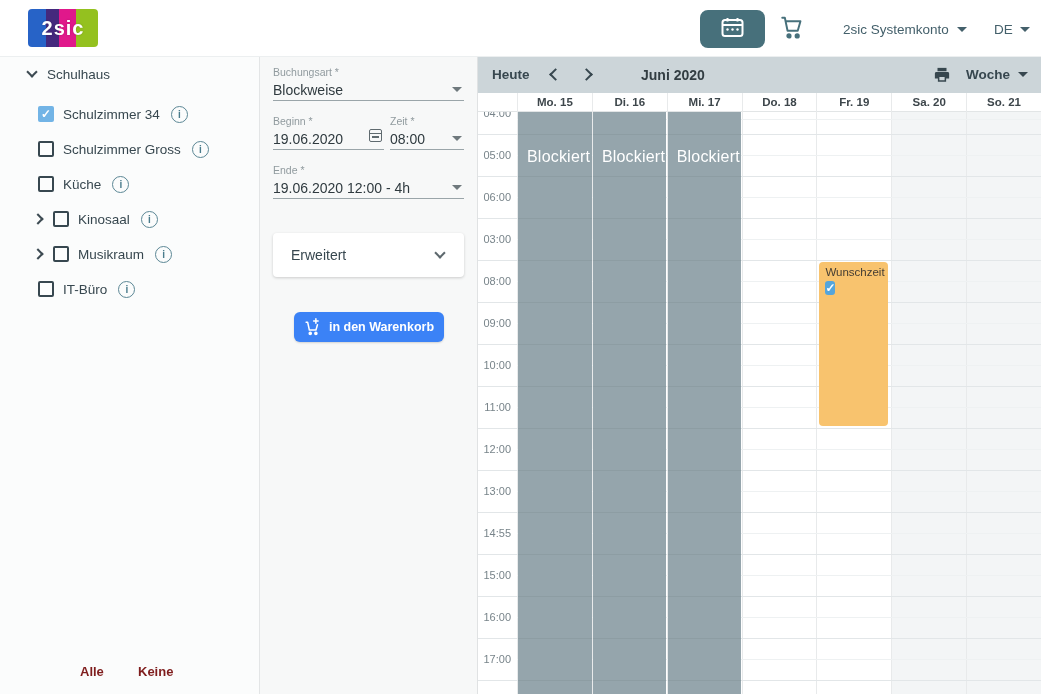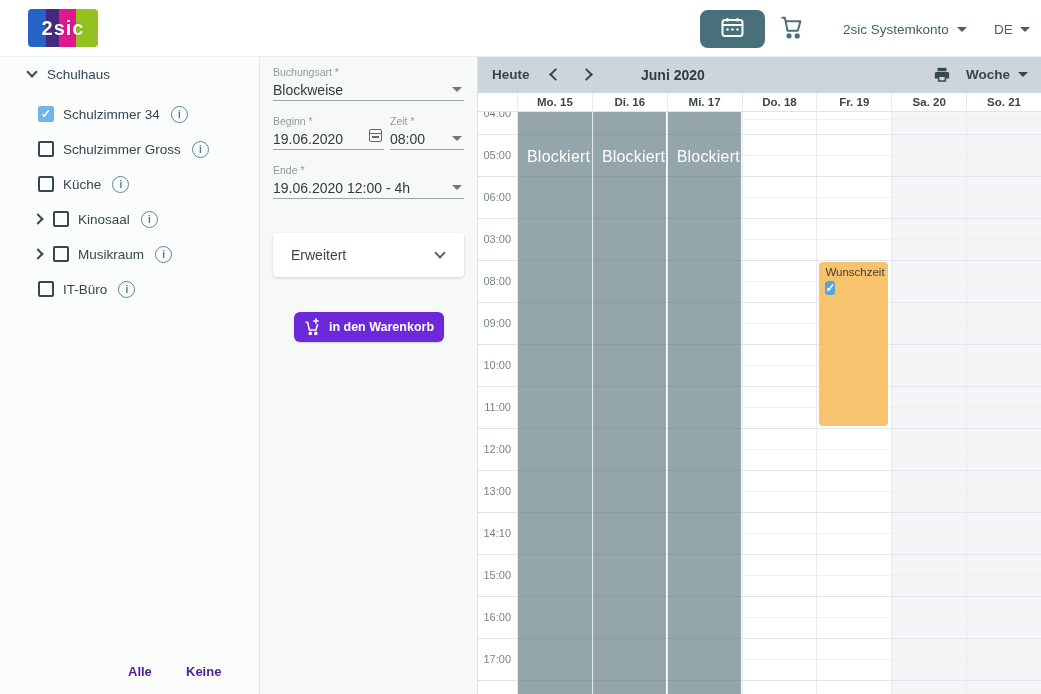--- a/index.html
+++ b/index.html
@@ -31,42 +31,42 @@
   .tree-item.expandable { padding-left:34px; }
   .chev { display:inline-block; width:8px; height:8px; border-right:2px solid #3c4a52; border-bottom:2px solid #3c4a52; }
   .chev.down { transform:rotate(45deg); margin-top:-4px; }
   .chev.right { transform:rotate(-45deg); margin-right:2px; }
   .cbx { width:16px; height:16px; border:2px solid #37474f; border-radius:2px; background:transparent; flex:0 0 16px; cursor:pointer; }
   .cbx.checked { border:none; background:#72b4e6; color:#fff; font-size:12px; font-weight:bold; line-height:16px; text-align:center; }
   .tree-label { color:#37474f; font-size:13.5px; }
   .info { width:17px; height:17px; border:1px solid #5b8795; border-radius:50%; color:#4a7c8c; font-size:10px; font-weight:600;
           display:flex; align-items:center; justify-content:center; margin-left:2px; cursor:pointer; }
   .tree-footer { position:absolute; bottom:6px; left:0; width:260px; height:30px; }
-  .txt-btn { position:absolute; top:0; height:28px; line-height:28px; color:#4c1d95; font-size:13px; font-weight:600; cursor:pointer;margin-left:48px; }
+  .txt-btn { position:absolute; top:0; height:28px; line-height:28px; color:#7f1d1d; font-size:13px; font-weight:600; cursor:pointer; }
   .txt-btn.alle { left:80px; } .txt-btn.keine { left:138px; }
 
   
   .form-panel { position:absolute; left:260px; top:57px; width:218px; height:637px; background:#f7f8f8; border-right:1px solid #e0e2e3; padding:0 13px; }
   .field { position:relative; border-bottom:1px solid #9aa5a9; padding-bottom:2px; }
   .field .flabel { display:block; font-size:10.5px; line-height:11px; color:#909a9e; }
   .field .fvalue { display:block; font-size:14px; line-height:16px; margin-top:4px; color:#2f3a3f; }
   .field1 { margin-top:10px; }
   .frow { display:flex; gap:6px; margin-top:15px; }
   .frow .f-begin { flex:1.5; } .frow .f-time { flex:1; }
   .field3 { margin-top:15px; }
   .sel-caret { position:absolute; right:2px; bottom:8px; width:0; height:0;
                border-left:5px solid transparent; border-right:5px solid transparent; border-top:5px solid #6f797d; }
   .mini-cal { position:absolute; right:2px; bottom:7px; width:13px; height:13px; border:1.5px solid #5f6a6f; border-radius:2px; }
   .mini-cal:before { content:""; position:absolute; left:0; right:0; top:2.5px; height:1.5px; background:#5f6a6f; }
   .mini-cal:after { content:""; position:absolute; left:1.5px; top:6px; width:7px; height:1.5px; background:#5f6a6f; }
   .adv-card { margin-top:34px; height:44px; background:#fff; border-radius:4px; box-shadow:0 1px 3px rgba(0,0,0,.18);
               display:flex; align-items:center; justify-content:space-between; padding:0 20px 0 18px; cursor:pointer; }
   .adv-card span { color:#37474f; font-size:14px; }
   .adv-card .chev { border-color:#5d686d; }
-  .cart-add-btn { margin:35px auto 0; width:150px; height:30px; background:#6d28d9; border:none; border-radius:6px;
+  .cart-add-btn { margin:35px auto 0; width:150px; height:30px; background:#3b82f6; border:none; border-radius:6px;
                   display:flex; align-items:center; justify-content:center; gap:7px; cursor:pointer;
                   box-shadow:0 1px 2px rgba(0,0,0,.15); }
   .cart-add-btn span { color:#fff; font-size:12.5px; font-weight:bold; }
 
   
   .cal-toolbar { position:absolute; left:478px; top:57px; width:563px; height:36px; background:#ccd5d9; }
   .cal-toolbar .today { position:absolute; left:14px; top:10px; font-size:13.5px; font-weight:600; color:#37474f; cursor:pointer; }
   .nav-chev { position:absolute; top:13px; width:9px; height:9px; border-right:2px solid #37474f; border-bottom:2px solid #37474f; cursor:pointer; }
   .nav-chev.prev { left:73px; transform:rotate(135deg); }
   .nav-chev.next { left:104px; transform:rotate(-45deg); }
@@ -269,21 +269,21 @@
     <span class="hlabel" style="top:-6px;">04:00</span>
     <span class="hlabel" style="top:36px;">05:00</span>
     <span class="hlabel" style="top:78px;">06:00</span>
     <span class="hlabel" style="top:120px;">03:00</span>
     <span class="hlabel" style="top:162px;">08:00</span>
     <span class="hlabel" style="top:204px;">09:00</span>
     <span class="hlabel" style="top:246px;">10:00</span>
     <span class="hlabel" style="top:288px;">11:00</span>
     <span class="hlabel" style="top:330px;">12:00</span>
     <span class="hlabel" style="top:372px;">13:00</span>
-    <span class="hlabel" style="top:414px;">14:10</span>
+    <span class="hlabel" style="top:414px;">14:55</span>
     <span class="hlabel" style="top:456px;">15:00</span>
     <span class="hlabel" style="top:498px;">16:00</span>
     <span class="hlabel" style="top:540px;">17:00</span>
 
     <div class="ev-blocked" style="left:40px;">
       <span>Blockiert</span>
     </div>
     <div class="ev-blocked" style="left:114.9px;">
       <span>Blockiert</span>
     </div>

